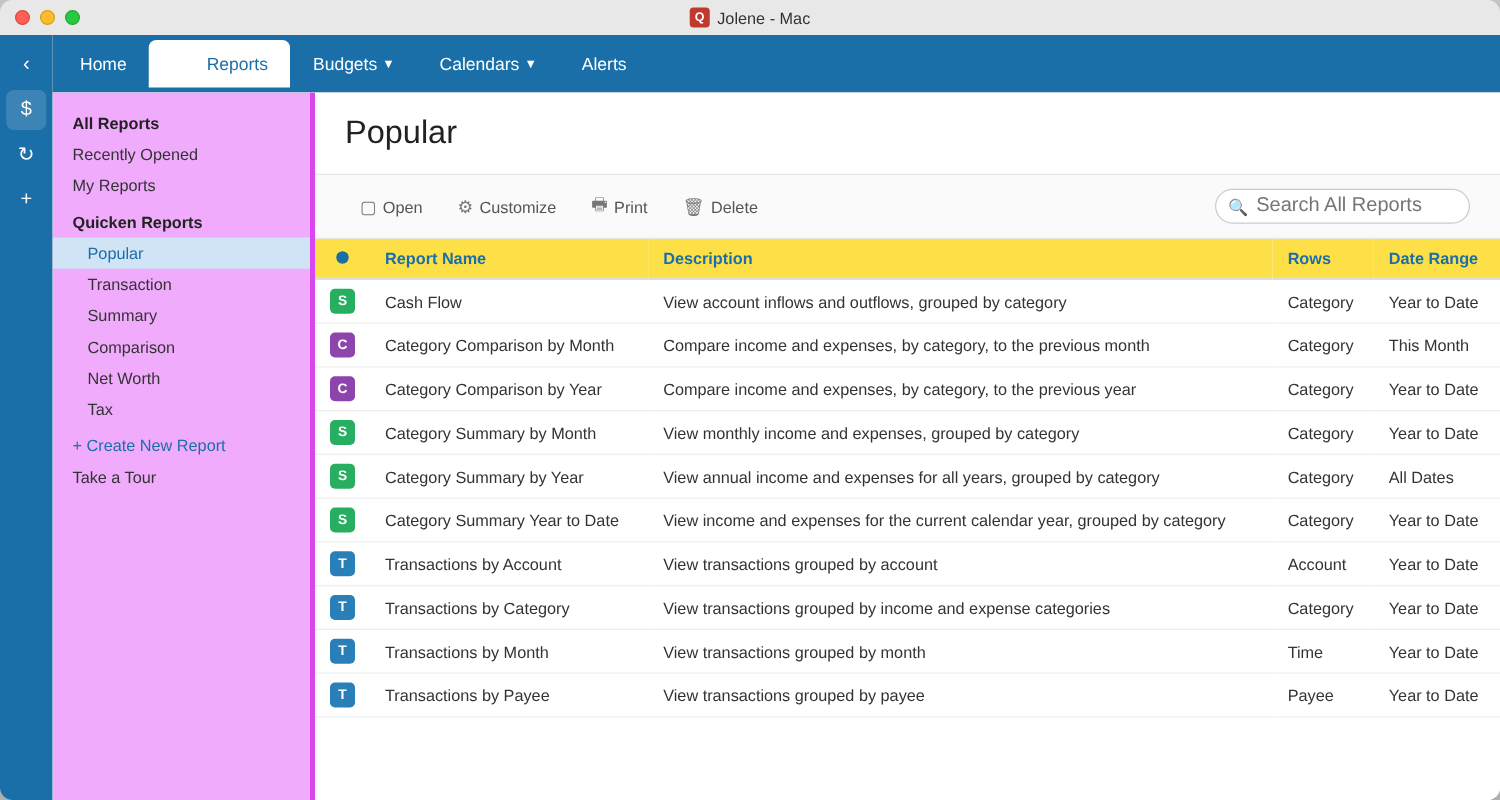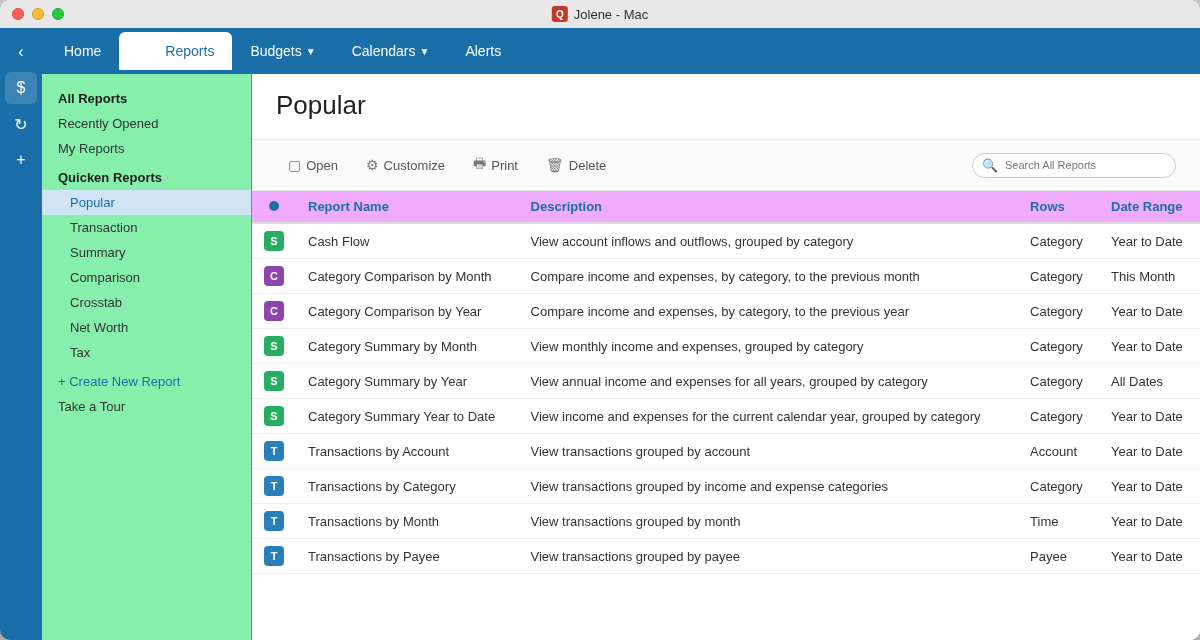--- a/index.html
+++ b/index.html
@@ -128,22 +128,22 @@
       font-size: 10px;
     }
     .page-area {
       display: flex;
       flex: 1;
       overflow: hidden;
       background: #f5f5f5;
     }
     .sidebar {
       width: 210px;
-      background: #86efac;
-      border-right: 1px solid #d946ef;
+      background: #f0abfc;
+      border-right: 4px solid #d946ef;
       flex-shrink: 0;
       padding: 8px 0;
       overflow-y: auto;
     }
     .sidebar-item {
       padding: 5px 16px;
       font-size: 13px;
       color: #333;
       cursor: pointer;
       white-space: nowrap;
@@ -215,36 +215,36 @@
       border: 1px solid #ccc;
       border-radius: 14px;
       padding: 4px 10px;
       gap: 6px;
       background: white;
     }
     .search-icon { color: #999; font-size: 13px; }
     .search-input {
       border: none;
       outline: none;
-      font-size: 11px;
+      font-size: 16px;
       color: #000000;
       width: 160px;
       background: transparent;
     }
     .reports-table {
       flex: 1;
       overflow-y: auto;
     }
     table {
       width: 100%;
       border-collapse: collapse;
       font-size: 13px;
     }
     thead tr {
-      background: #f0abfc;
+      background: #fde047;
       border-bottom: 2px solid #ddd;
     }
     thead th {
       padding: 8px 12px;
       text-align: left;
       font-weight: 600;
       color: #1a6fa8;
       font-size: 13px;
     }
     thead th:first-child {
@@ -327,21 +327,20 @@
 
         <div class="sidebar">
           <div class="sidebar-item section-header">All Reports</div>
           <div class="sidebar-item">Recently Opened</div>
           <div class="sidebar-item">My Reports</div>
           <div class="sidebar-item section-header">Quicken Reports</div>
           <div class="sidebar-item indented active">Popular</div>
           <div class="sidebar-item indented">Transaction</div>
           <div class="sidebar-item indented">Summary</div>
           <div class="sidebar-item indented">Comparison</div>
-          <div class="sidebar-item indented">Crosstab</div>
           <div class="sidebar-item indented">Net Worth</div>
           <div class="sidebar-item indented">Tax</div>
           <div class="sidebar-item create-new">+ Create New Report</div>
           <div class="sidebar-item take-tour">Take a Tour</div>
         </div>
 
         <div class="content-area">
           <div class="page-header">
             <div class="page-title">Popular</div>
           </div>

